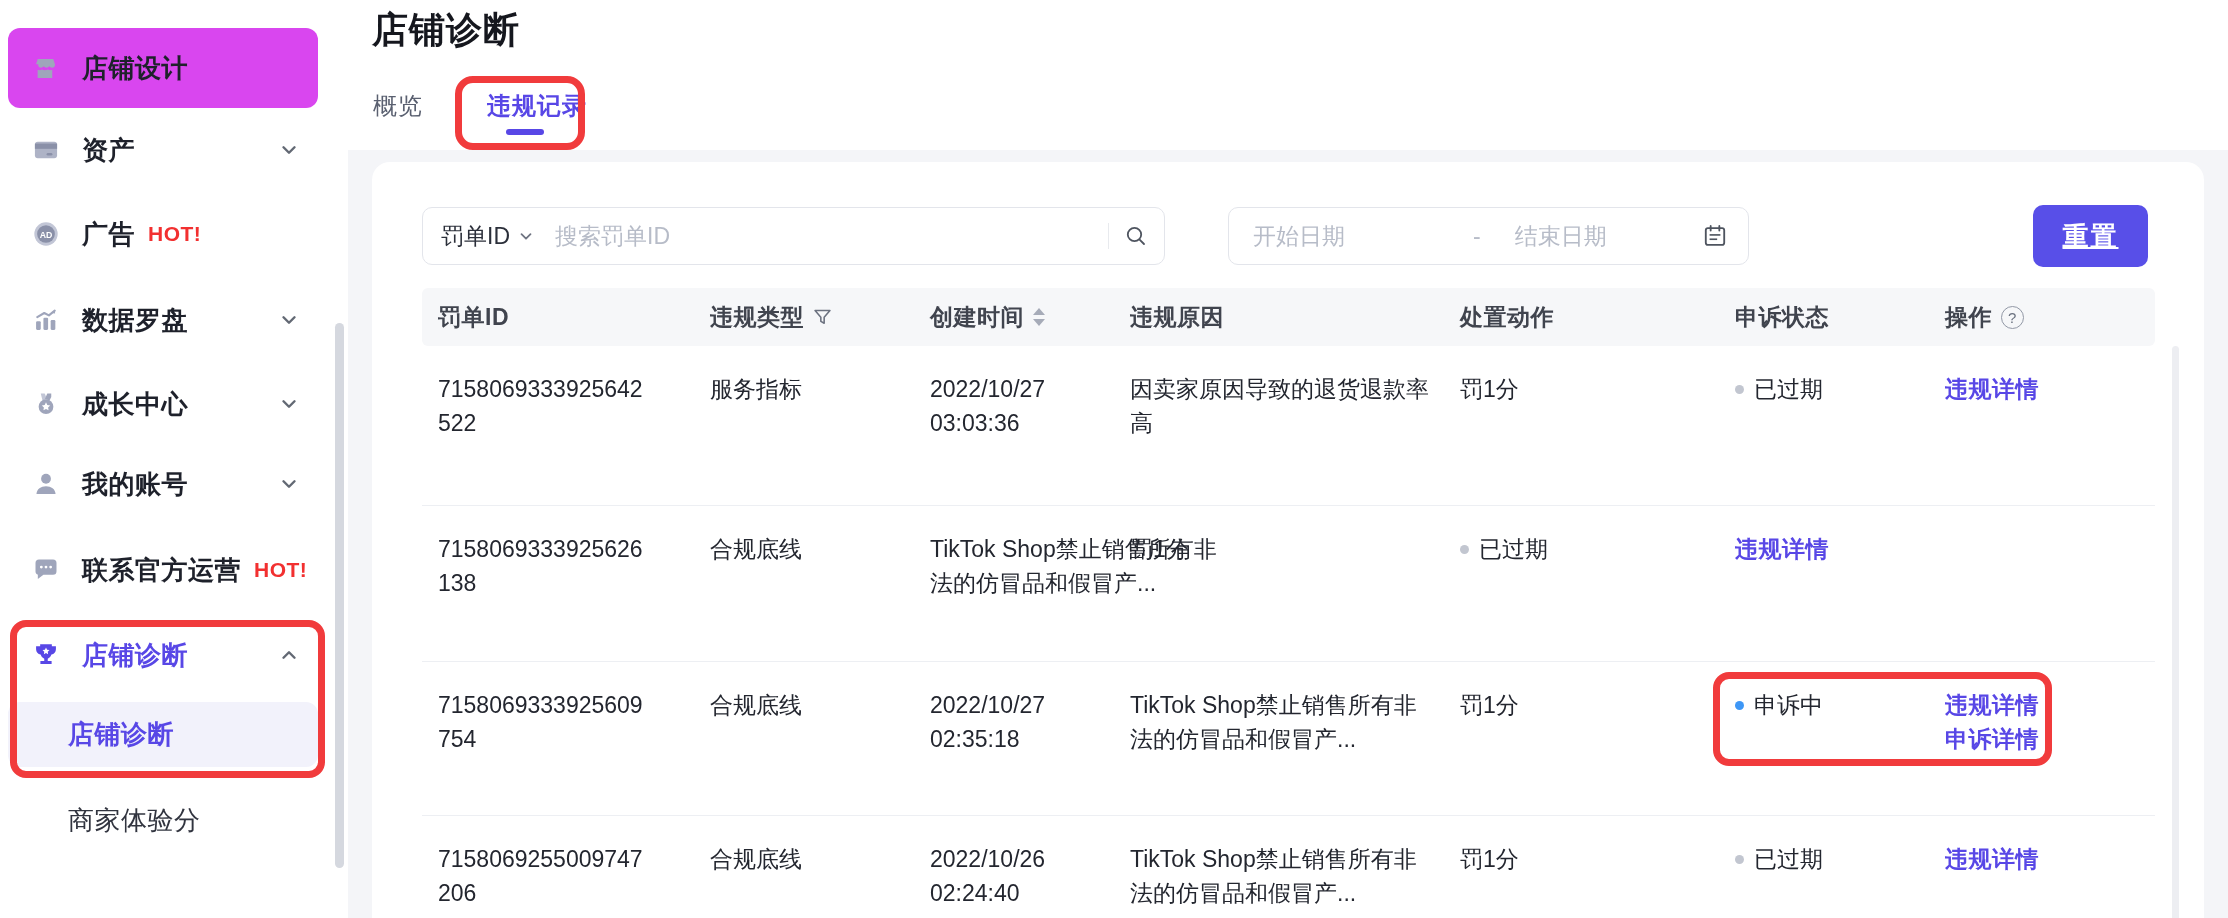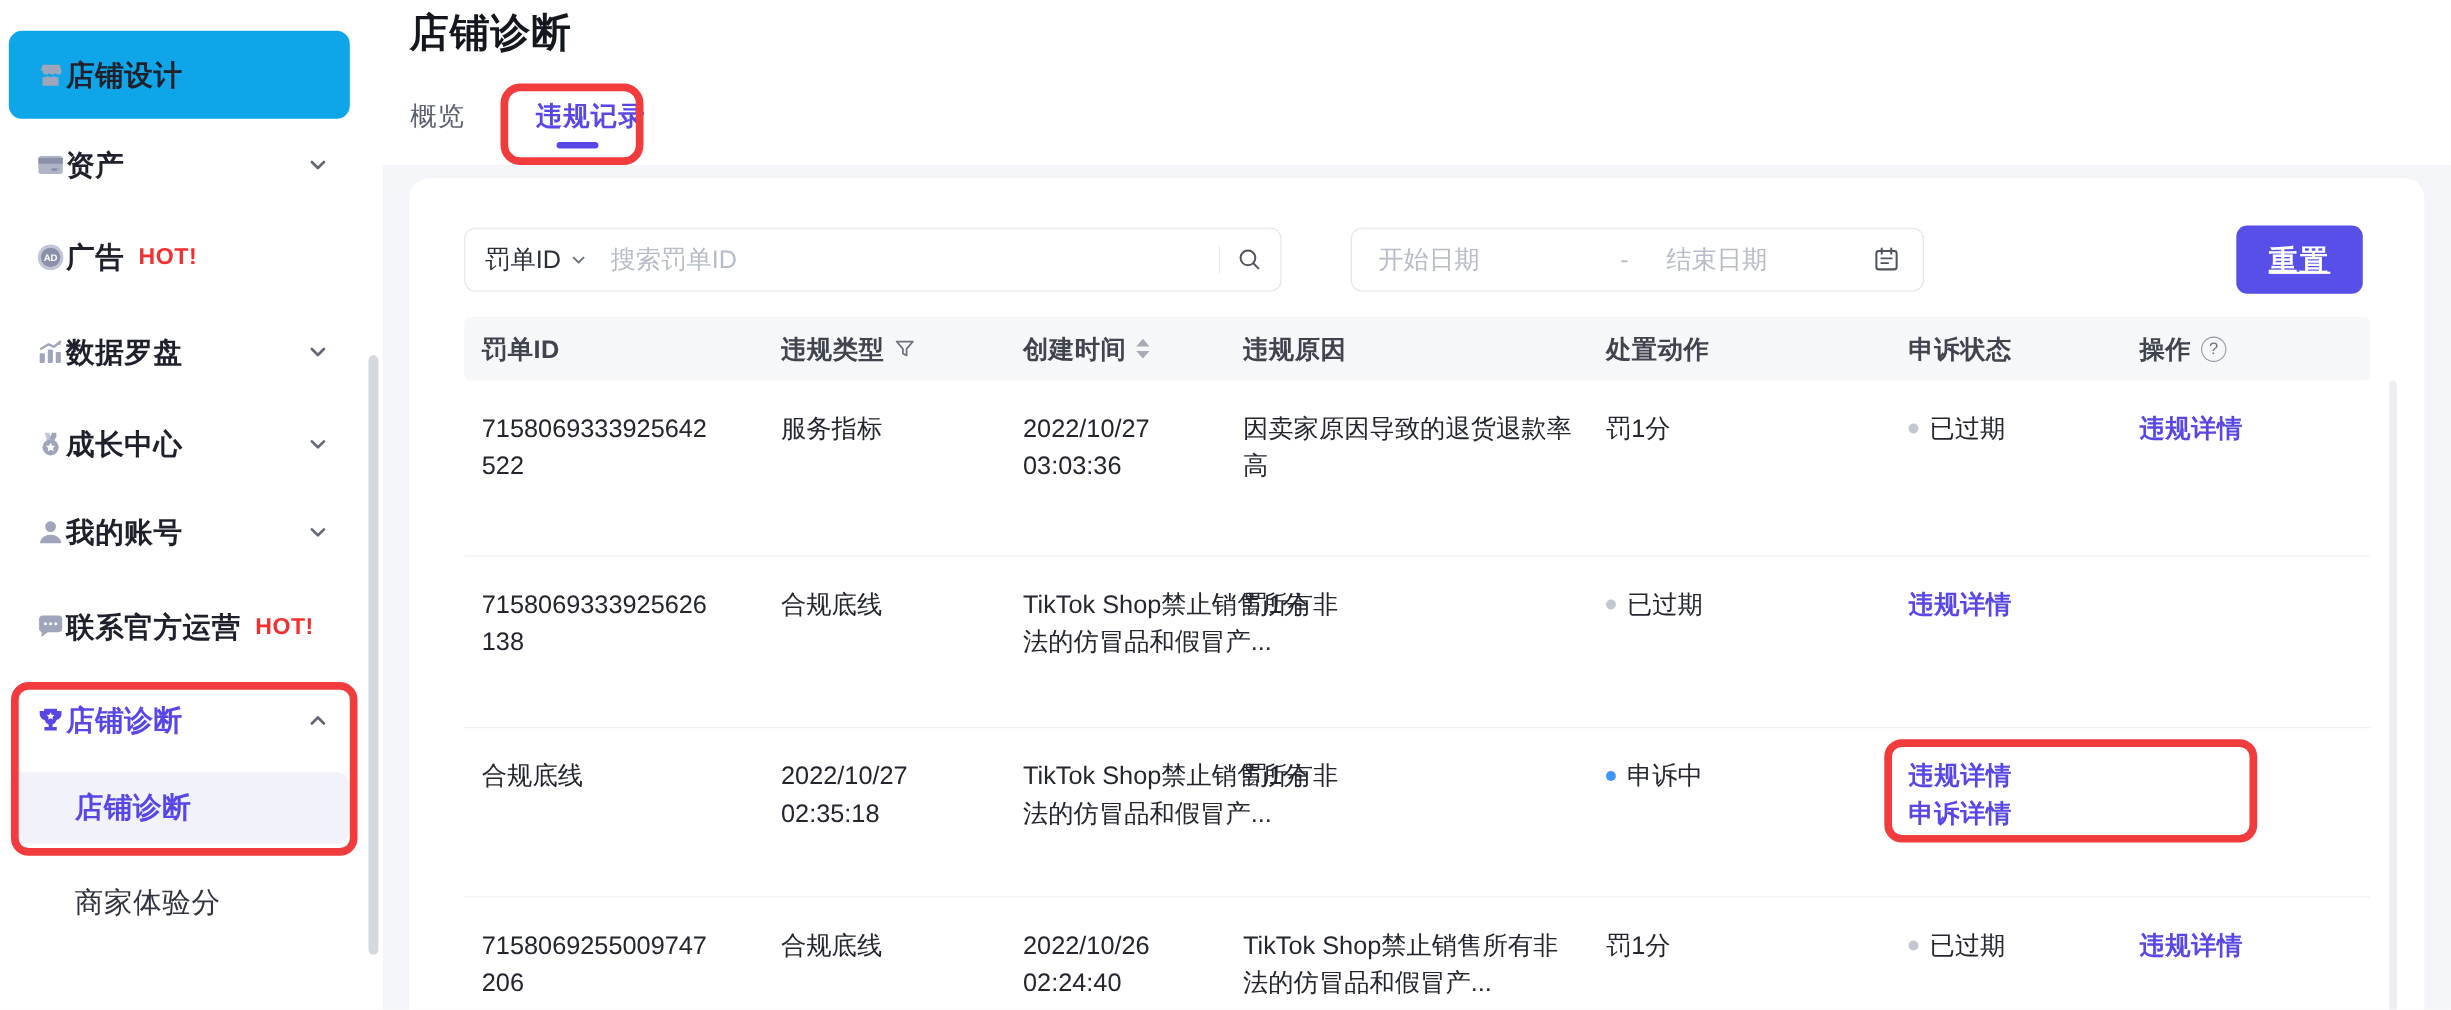--- a/index.html
+++ b/index.html
@@ -9,21 +9,21 @@
     font-family:"Liberation Sans","DejaVu Sans",sans-serif;
     -webkit-font-smoothing:antialiased;
   }
   
   .sidebar{position:absolute;left:0;top:0;width:348px;height:918px;background:#FFFFFF;z-index:2;}
   .side-item{
     position:absolute;left:8px;width:310px;height:64px;
     display:flex;align-items:center;border-radius:12px;
     padding:0 18px 0 24px;box-sizing:border-box;cursor:pointer;
   }
-  .side-item .s-icon{width:28px;height:28px;flex:0 0 28px;margin-right:0;display:flex;align-items:center;justify-content:center;}
+  .side-item .s-icon{width:28px;height:28px;flex:0 0 28px;margin-right:22px;display:flex;align-items:center;justify-content:flex-start;}
   .side-item .s-label{font-size:26px;font-weight:700;color:#1E212B;letter-spacing:.5px;white-space:nowrap;}
   .side-item .hot{font-size:21px;font-weight:700;color:#F23030;margin-left:13px;letter-spacing:.5px;}
   .side-item .chev{margin-left:auto;display:flex;}
   .side-item.active .s-label{color:#5847E6;}
   .sub-item{
     position:absolute;left:8px;width:310px;height:65px;display:flex;align-items:center;
     padding:0 18px 0 60px;box-sizing:border-box;border-radius:12px;cursor:pointer;
   }
   .sub-item .s-label{font-size:26px;color:#31343F;letter-spacing:.5px;}
   .sub-item.active{background:#F2F2FB;}
@@ -103,21 +103,21 @@
   .dot[data-color="blue"]{background:#3E97F6;}
   .dot[data-color="gray"]{background:#C2C6D0;}
   .links a{display:block;color:#5847E6;font-weight:700;text-decoration:none;cursor:pointer;letter-spacing:.5px;}
   .tbl-scroll-line{position:absolute;left:1800px;top:184px;width:7px;height:740px;background:#EDEEF2;border-radius:4px;}
 </style>
 </head>
 <body>
 
 <div class="sidebar">
 
-  <div class="side-item" style="top:28px;height:80px;background:#0ea5e9;">
+  <div class="side-item" style="top:28px;height:80px;background:#d946ef;">
     <span class="s-icon">
       <svg width="27" height="27" viewBox="0 0 24 24">
           <path fill="#9FA5BB" d="M3.6 8.2L5.1 3.5h13.8l1.5 4.7c.4 1.7-.9 3.2-2.6 3.2-1 0-1.9-.5-2.4-1.3-.5.8-1.5 1.3-2.5 1.3s-2-.5-2.5-1.3c-.5.8-1.4 1.3-2.4 1.3-1.7 0-3-1.5-2.4-3.2z"></path>
           <path fill="#9FA5BB" d="M5 13.2c.5.2 1 .3 1.5.3.9 0 1.7-.3 2.4-.7.7.4 1.6.7 2.6.7s1.9-.3 2.6-.7c.7.4 1.5.7 2.4.7.5 0 1-.1 1.5-.3v7.3H5v-7.3z"></path>
         </svg>
     </span>
     <span class="s-label">店铺设计</span>
   </div>
 
   <div class="side-item" style="top:118px;">
@@ -346,20 +346,21 @@
       <div class="td status-cell">
         <span class="dot" data-color="gray"></span>
         <span>已过期</span>
       </div>
       <div class="td links">
         <a>违规详情</a>
       </div>
     </div>
 
     <div class="tgrid trow r3">
+      <div class="td"><span class="idwrap">7158069333925609754</span></div>
       <div class="td">合规底线</div>
       <div class="td"><span class="datewrap">2022/10/27 02:35:18</span></div>
       <div class="td"><span class="reasonwrap">TikTok Shop禁止销售所有非法的仿冒品和假冒产...</span></div>
       <div class="td">罚1分</div>
       <div class="td status-cell">
         <span class="dot" data-color="blue"></span>
         <span>申诉中</span>
       </div>
       <div class="td links">
         <a>违规详情</a>

